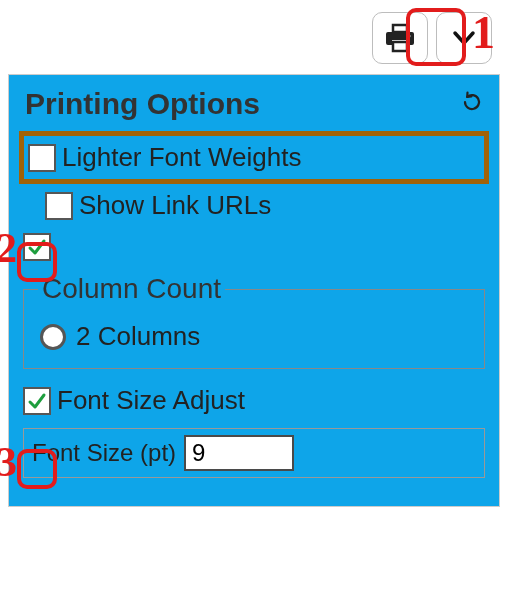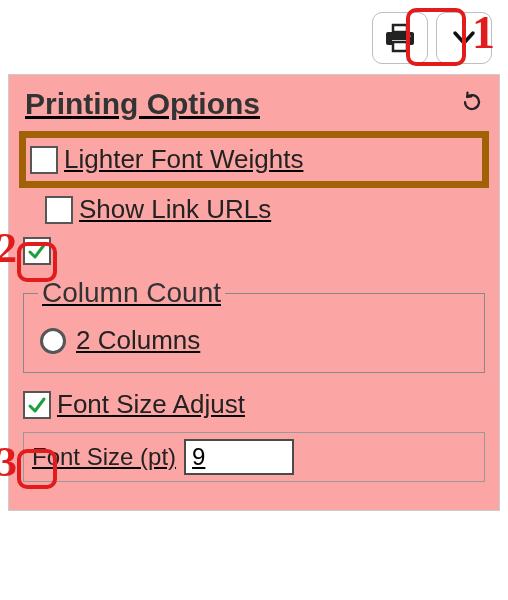--- a/index.html
+++ b/index.html
@@ -27,22 +27,21 @@
     display: flex;
     align-items: center;
     justify-content: center;
     cursor: pointer;
   }
   .btn svg { display: block; }
   .panel {
     border: 1px solid #ccc;
     margin: 0 8px 0 8px;
     padding: 8px 10px 14px 10px;
-    background: #fca5a5;
-    text-decoration: underline;
+    background: #0ea5e9;
   }
   .panel-header {
     display: flex;
     align-items: center;
     justify-content: space-between;
     padding: 4px 2px 10px 6px;
   }
   .panel-title {
     font-size: 30px;
     font-weight: bold;
@@ -53,21 +52,21 @@
     display: flex; align-items: center; justify-content: center;
     cursor: pointer;
   }
   .opt-row {
     display: flex;
     align-items: center;
     gap: 6px;
     padding: 6px 4px;
   }
   .opt-row.framed {
-    border: 7px solid #a16207;
+    border: 5px solid #a16207;
   }
   .opt-row.nested { padding-left: 26px; }
   .chk {
     width: 28px; height: 28px;
     border: 2px solid #565656;
     display: flex; align-items: center; justify-content: center;
     cursor: pointer;
     background: #fff;
   }
   .chk .tick { display: none; }

